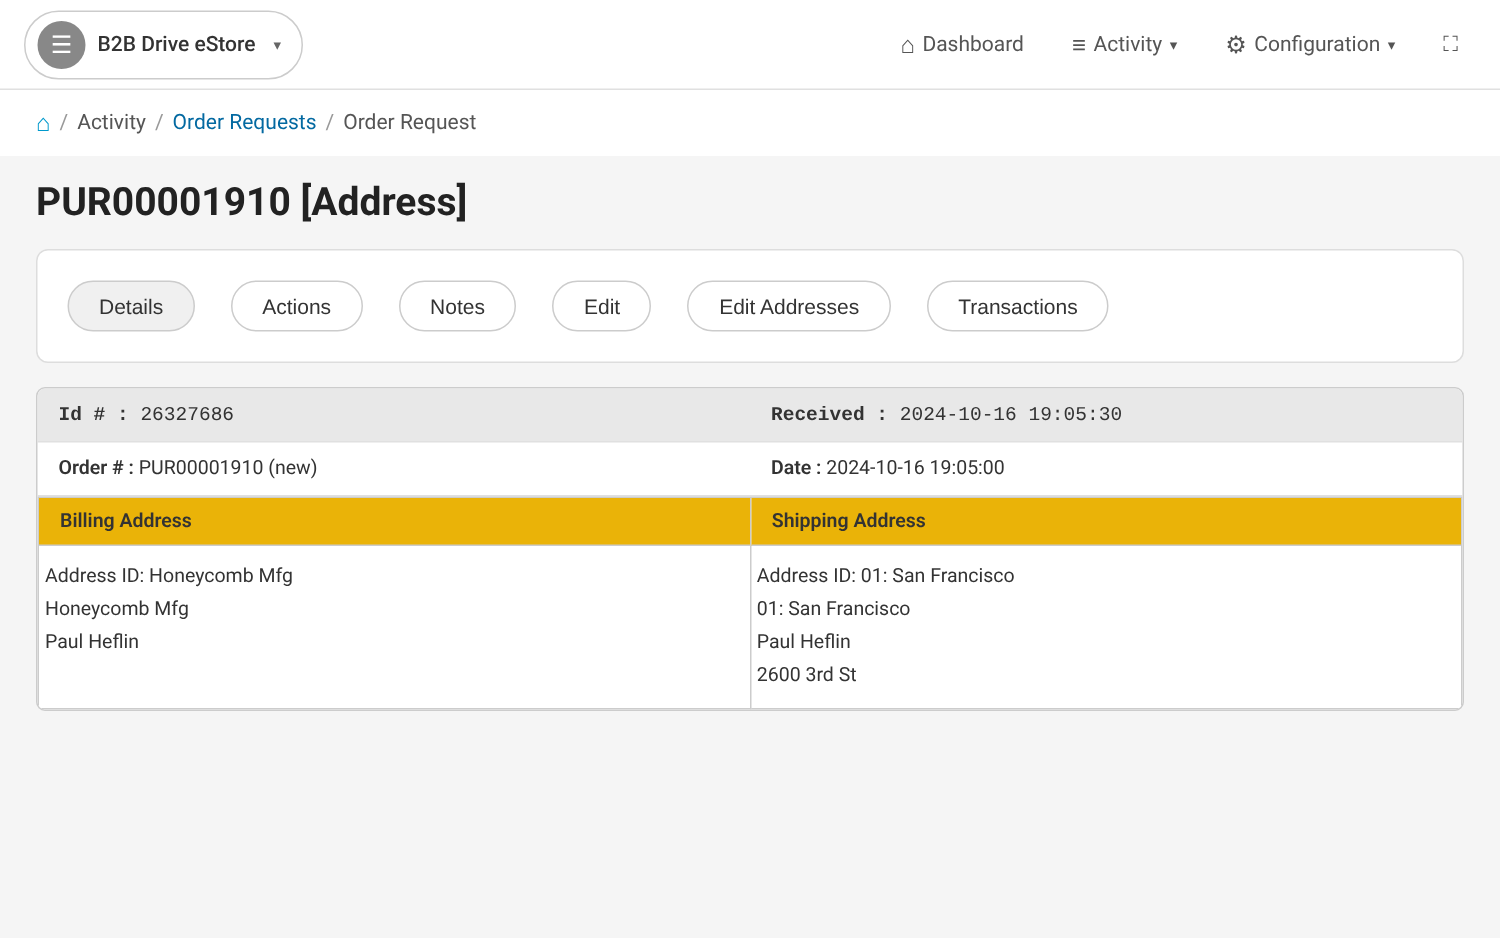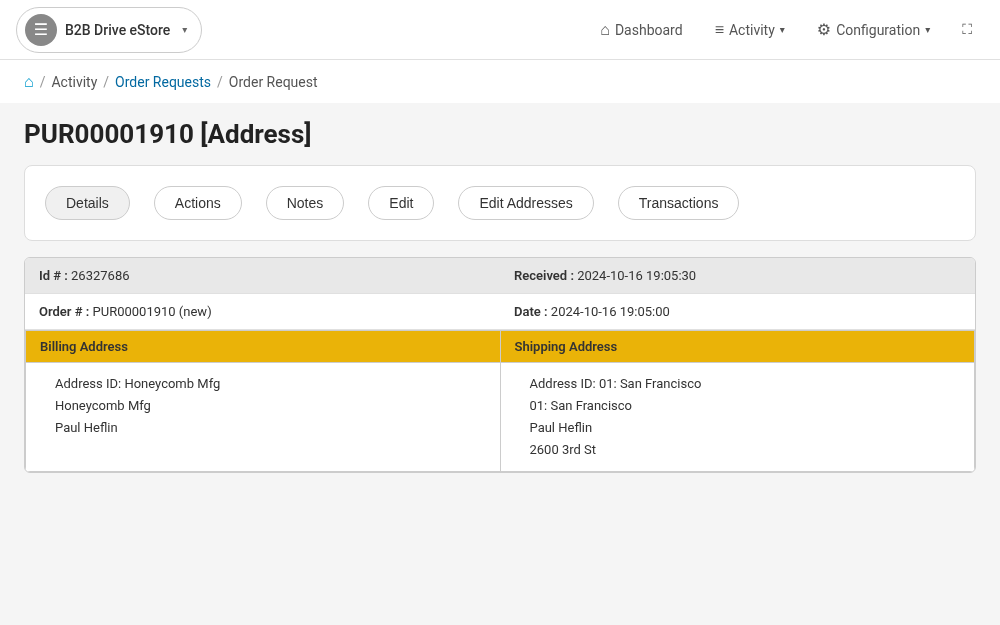--- a/index.html
+++ b/index.html
@@ -115,20 +115,21 @@
       border-bottom: 1px solid #e0e0e0;
     }
     .details-row:last-child { border-bottom: none; }
     .details-cell {
       flex: 1;
       padding: 10px 14px;
       font-size: 13px;
     }
     .details-cell.shaded {
       background: #e8e8e8;
+      font-family: Liberation Mono, monospace;
     }
     .details-cell .label { font-weight: 600; color: #333; }
     .details-cell .value { color: #333; }
 
     
     .address-row {
       display: flex;
       gap: 0;
       border-top: 1px solid #ccc;
     }
@@ -142,21 +143,21 @@
     }
     .address-header {
       background: #eab308;
       padding: 8px 14px;
       font-size: 13px;
       font-weight: 600;
       color: #333;
       border-bottom: 1px solid #ccc;
     }
     .address-body {
-      padding: 10px 29px;
+      padding: 10px 4px;
       font-size: 13px;
       line-height: 1.7;
       color: #333;
     }
   </style>
 </head>
 <body>
 
 <nav class="navbar">
   <div class="navbar-brand">

